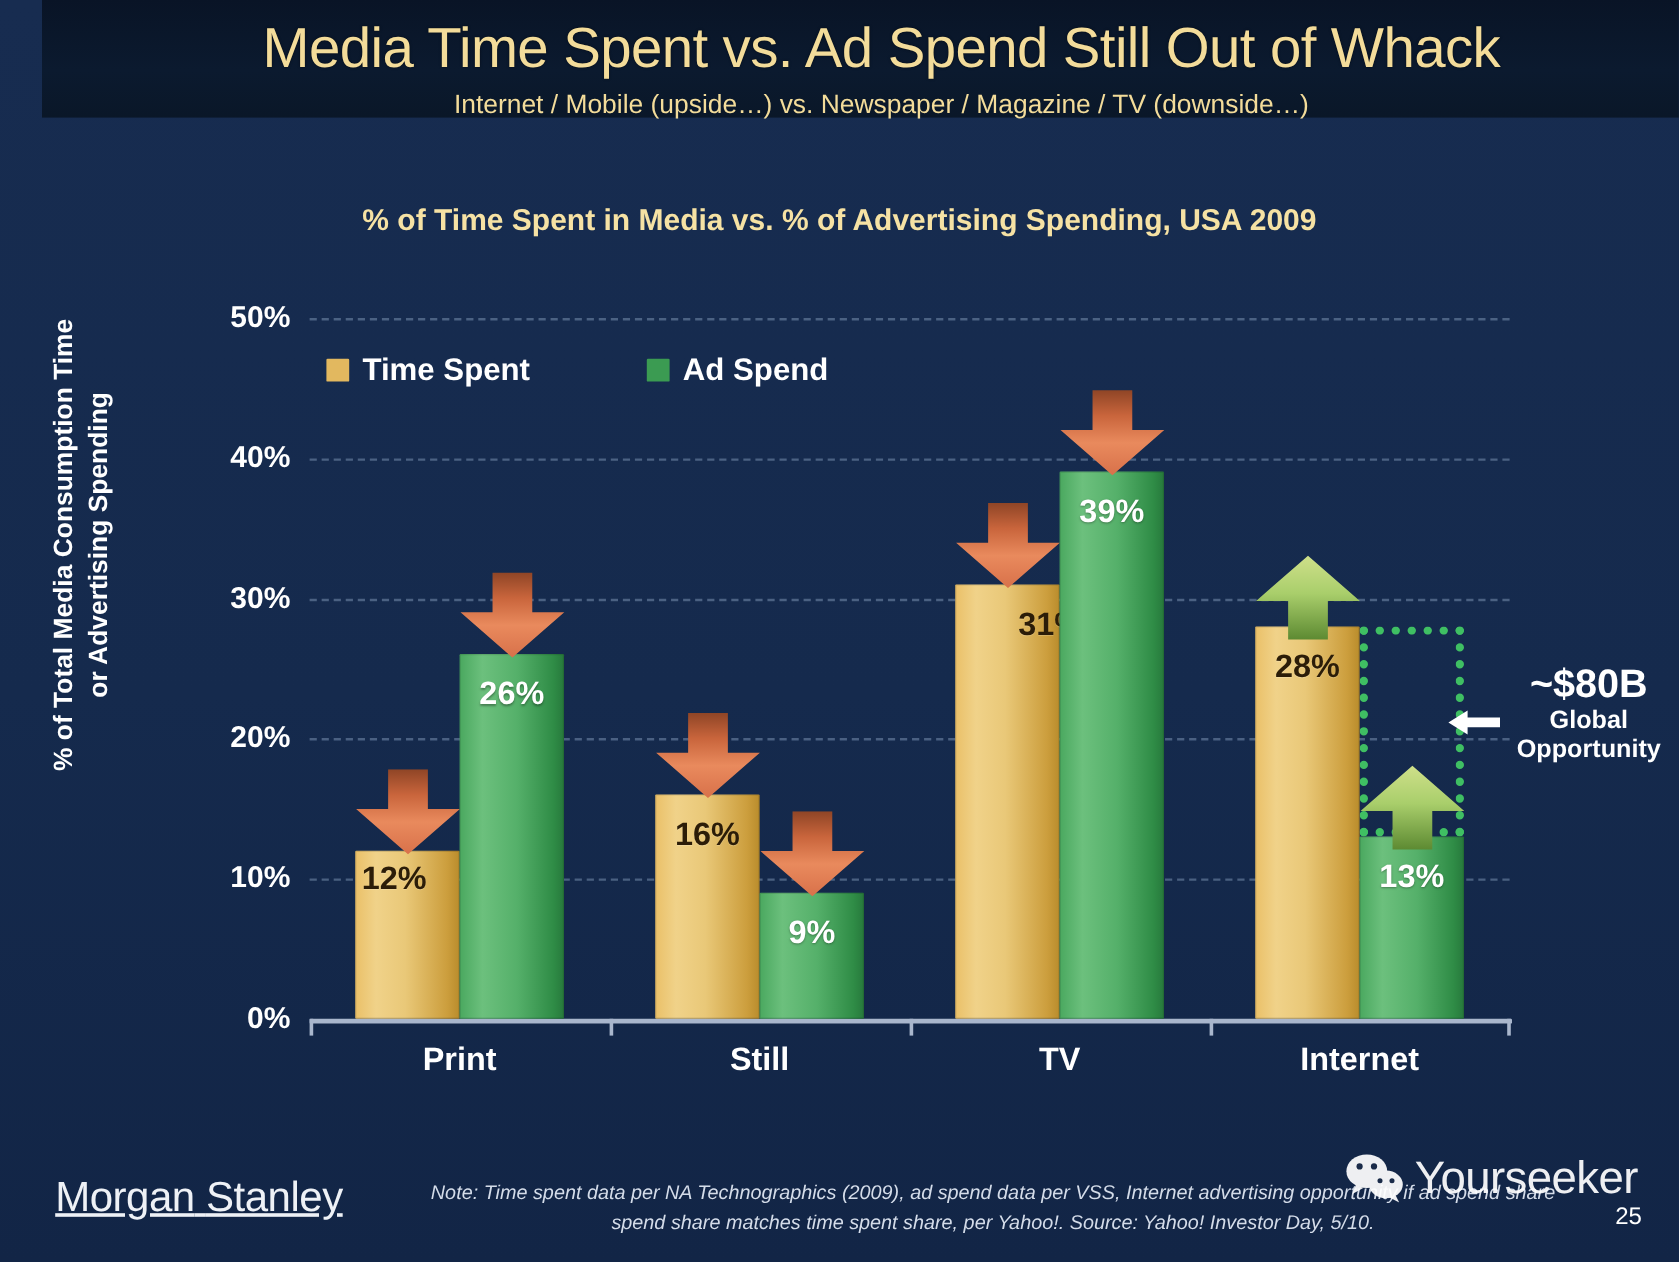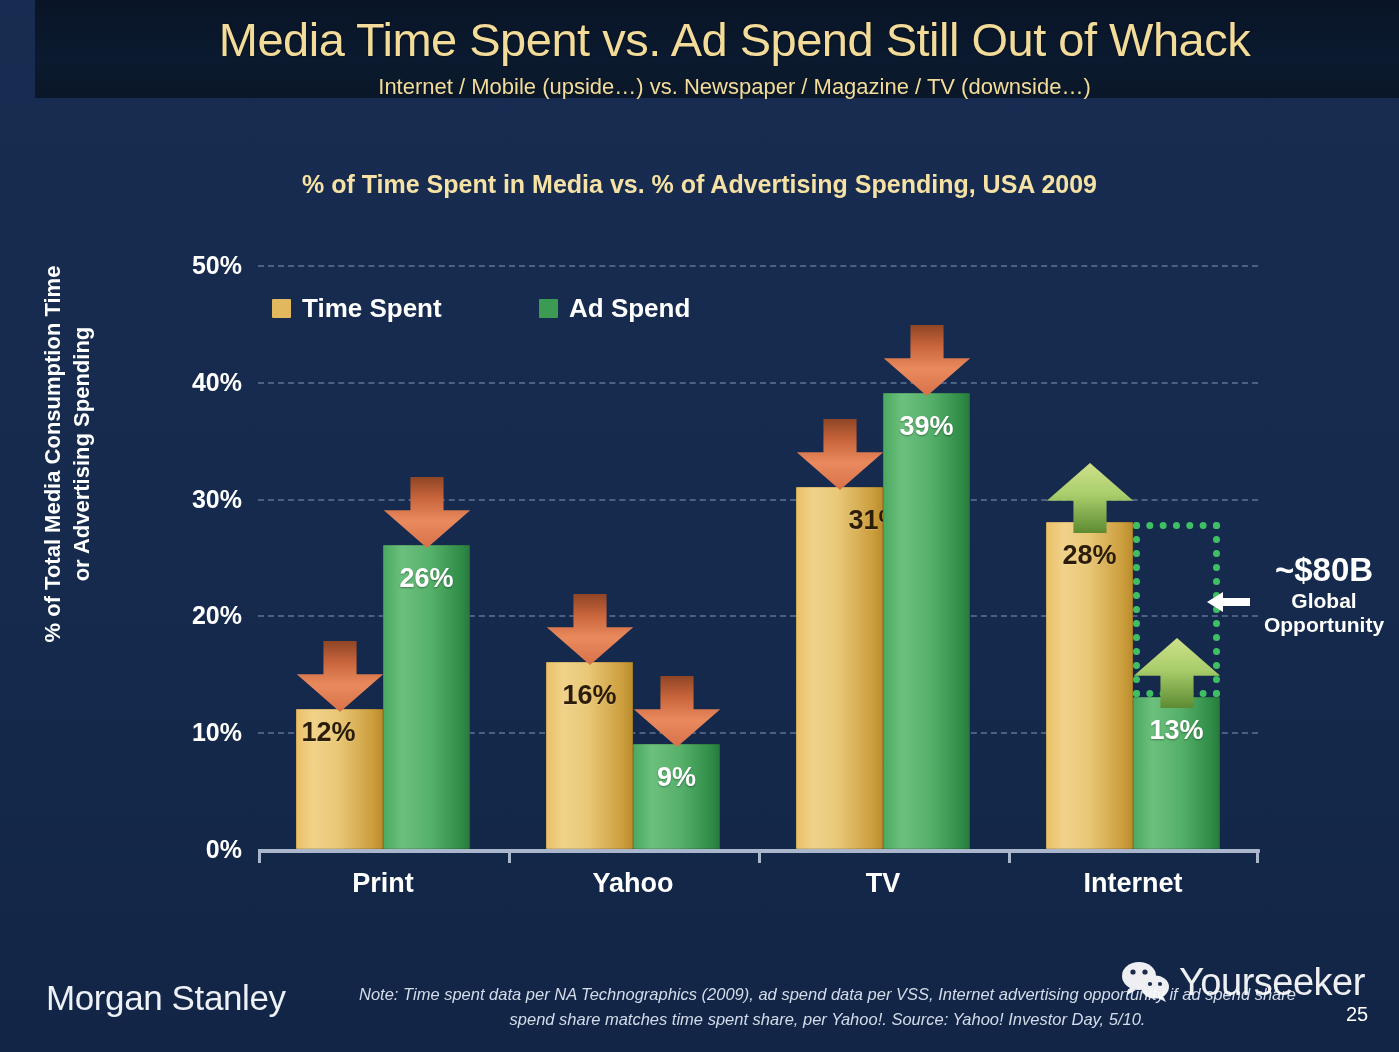--- a/index.html
+++ b/index.html
@@ -145,20 +145,21 @@
     white-space: nowrap;
     transform: translateX(-50%);
   }
 
   
   #ms-logo {
     position: absolute; left: 46px; top: 978px;
     font-size: 35px; color: #eef1f6; letter-spacing: -0.4px;
     font-family: "Liberation Sans", sans-serif;
     white-space: nowrap;
+    text-decoration: underline;
   }
   #ms-logo .lt { font-weight: 400; }
   #footnote {
     position: absolute; left: 310px; top: 982px; width: 1035px;
     text-align: center;
     font-size: 16.5px; font-style: italic; color: #d4dce9;
     line-height: 1.52;
   }
   #pagenum {
     position: absolute; left: 1346px; top: 1003px;
@@ -311,21 +312,21 @@
     <defs>
       <linearGradient id="dg9272" x1="0" y1="0" x2="0" y2="1">
         <stop offset="0%" stop-color="#8f4526"></stop>
         <stop offset="30%" stop-color="#c9653c"></stop>
         <stop offset="62%" stop-color="#e98a5d"></stop>
         <stop offset="100%" stop-color="#d8714a"></stop>
       </linearGradient>
     </defs>
     <path d="M32 0 L68 0 L68 36 L97 36 L50 77 L3 36 L32 36 Z" fill="url(#dg9272)"></path>
   </svg></div>
-    <div class="xlabel" style="left: 633px;">Yahoo</div>
+    <div class="xlabel" style="left: 633px;">Still</div>
     <div class="tickmark" style="left: 508px;"></div>
     <div class="bar gold" style="left: 796px; top: 486.92px; width: 87px; height: 362.08px; position: absolute;"></div>
     <div class="bar-value dark" style="left: 796px; width: 87px; top: 504.92px; position: absolute; margin-left: 36px;">31%</div>
     <div class="arrow" style="left: 793.5px; width: 92px; height: 72px; top: 418.92px;">
   <svg width="92" height="72" viewBox="0 0 100 78">
     <defs>
       <linearGradient id="dg9272" x1="0" y1="0" x2="0" y2="1">
         <stop offset="0%" stop-color="#8f4526"></stop>
         <stop offset="30%" stop-color="#c9653c"></stop>
         <stop offset="62%" stop-color="#e98a5d"></stop>

